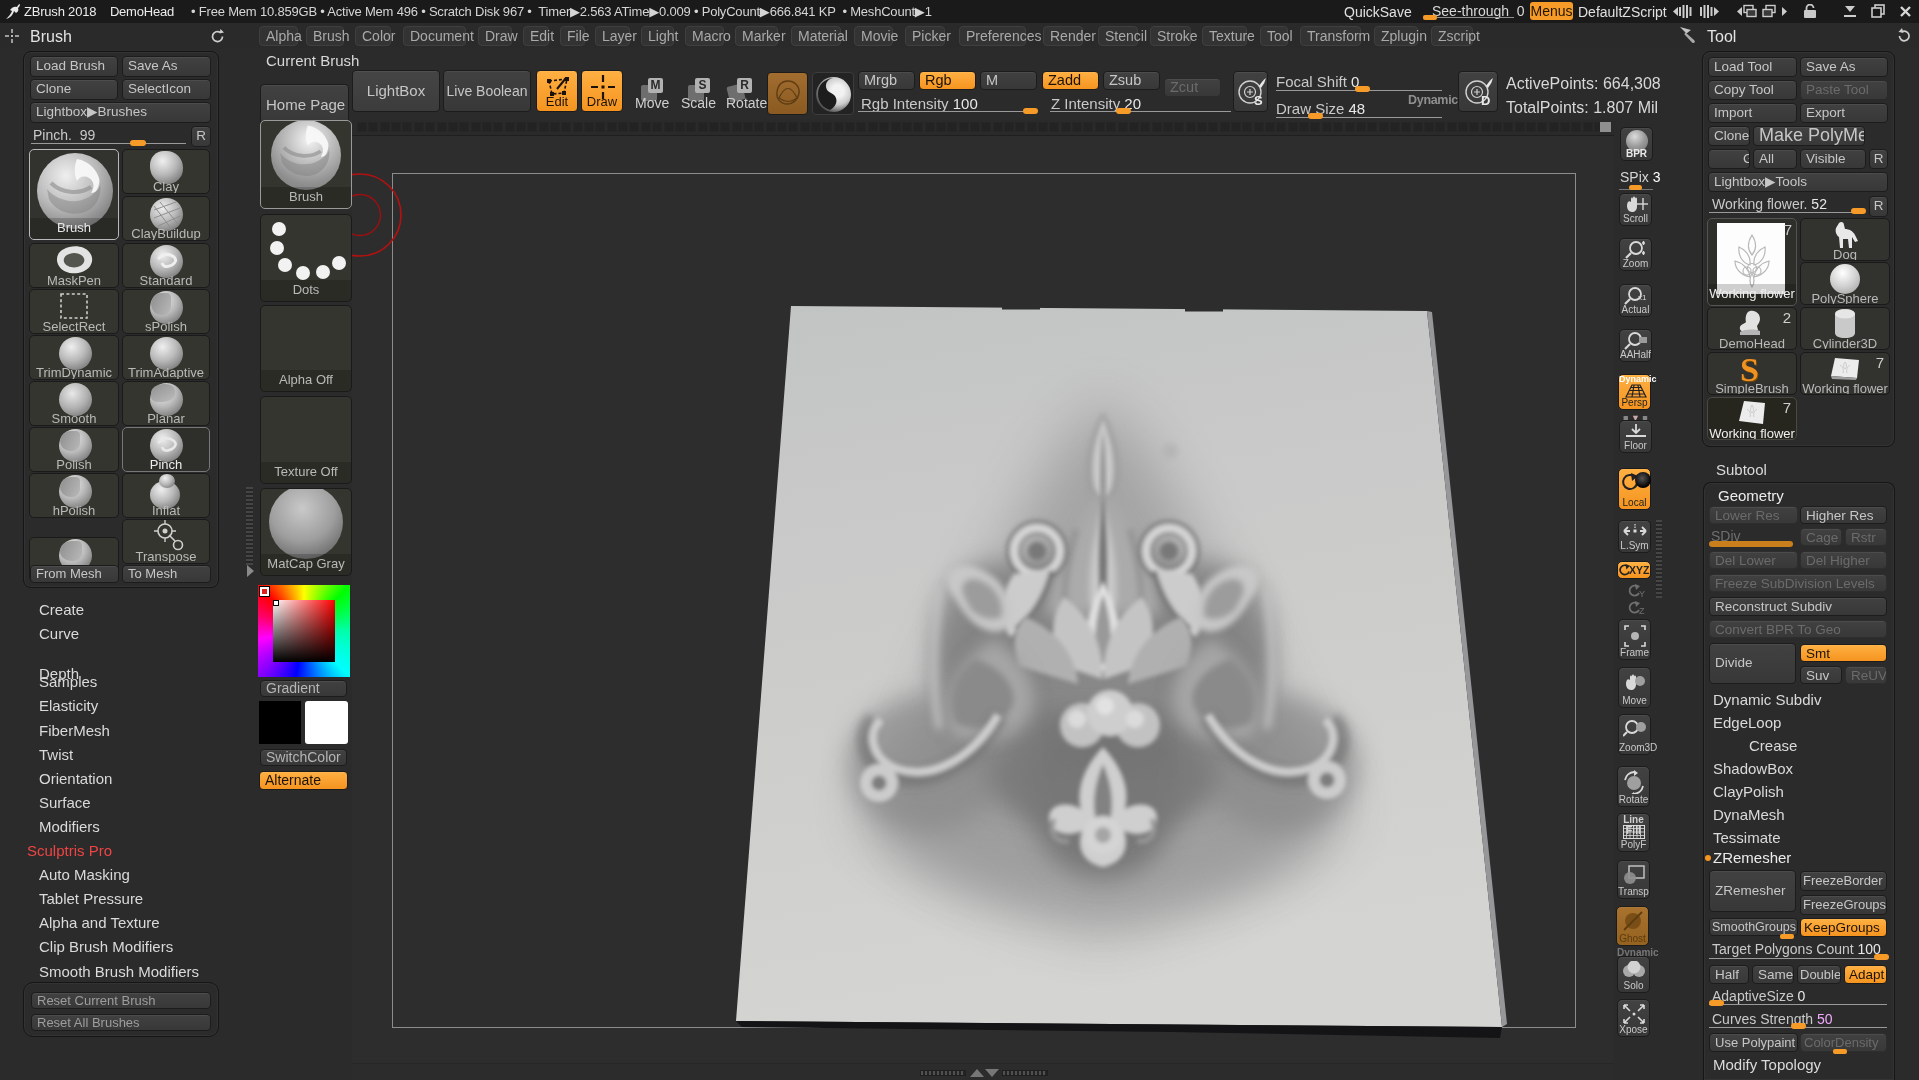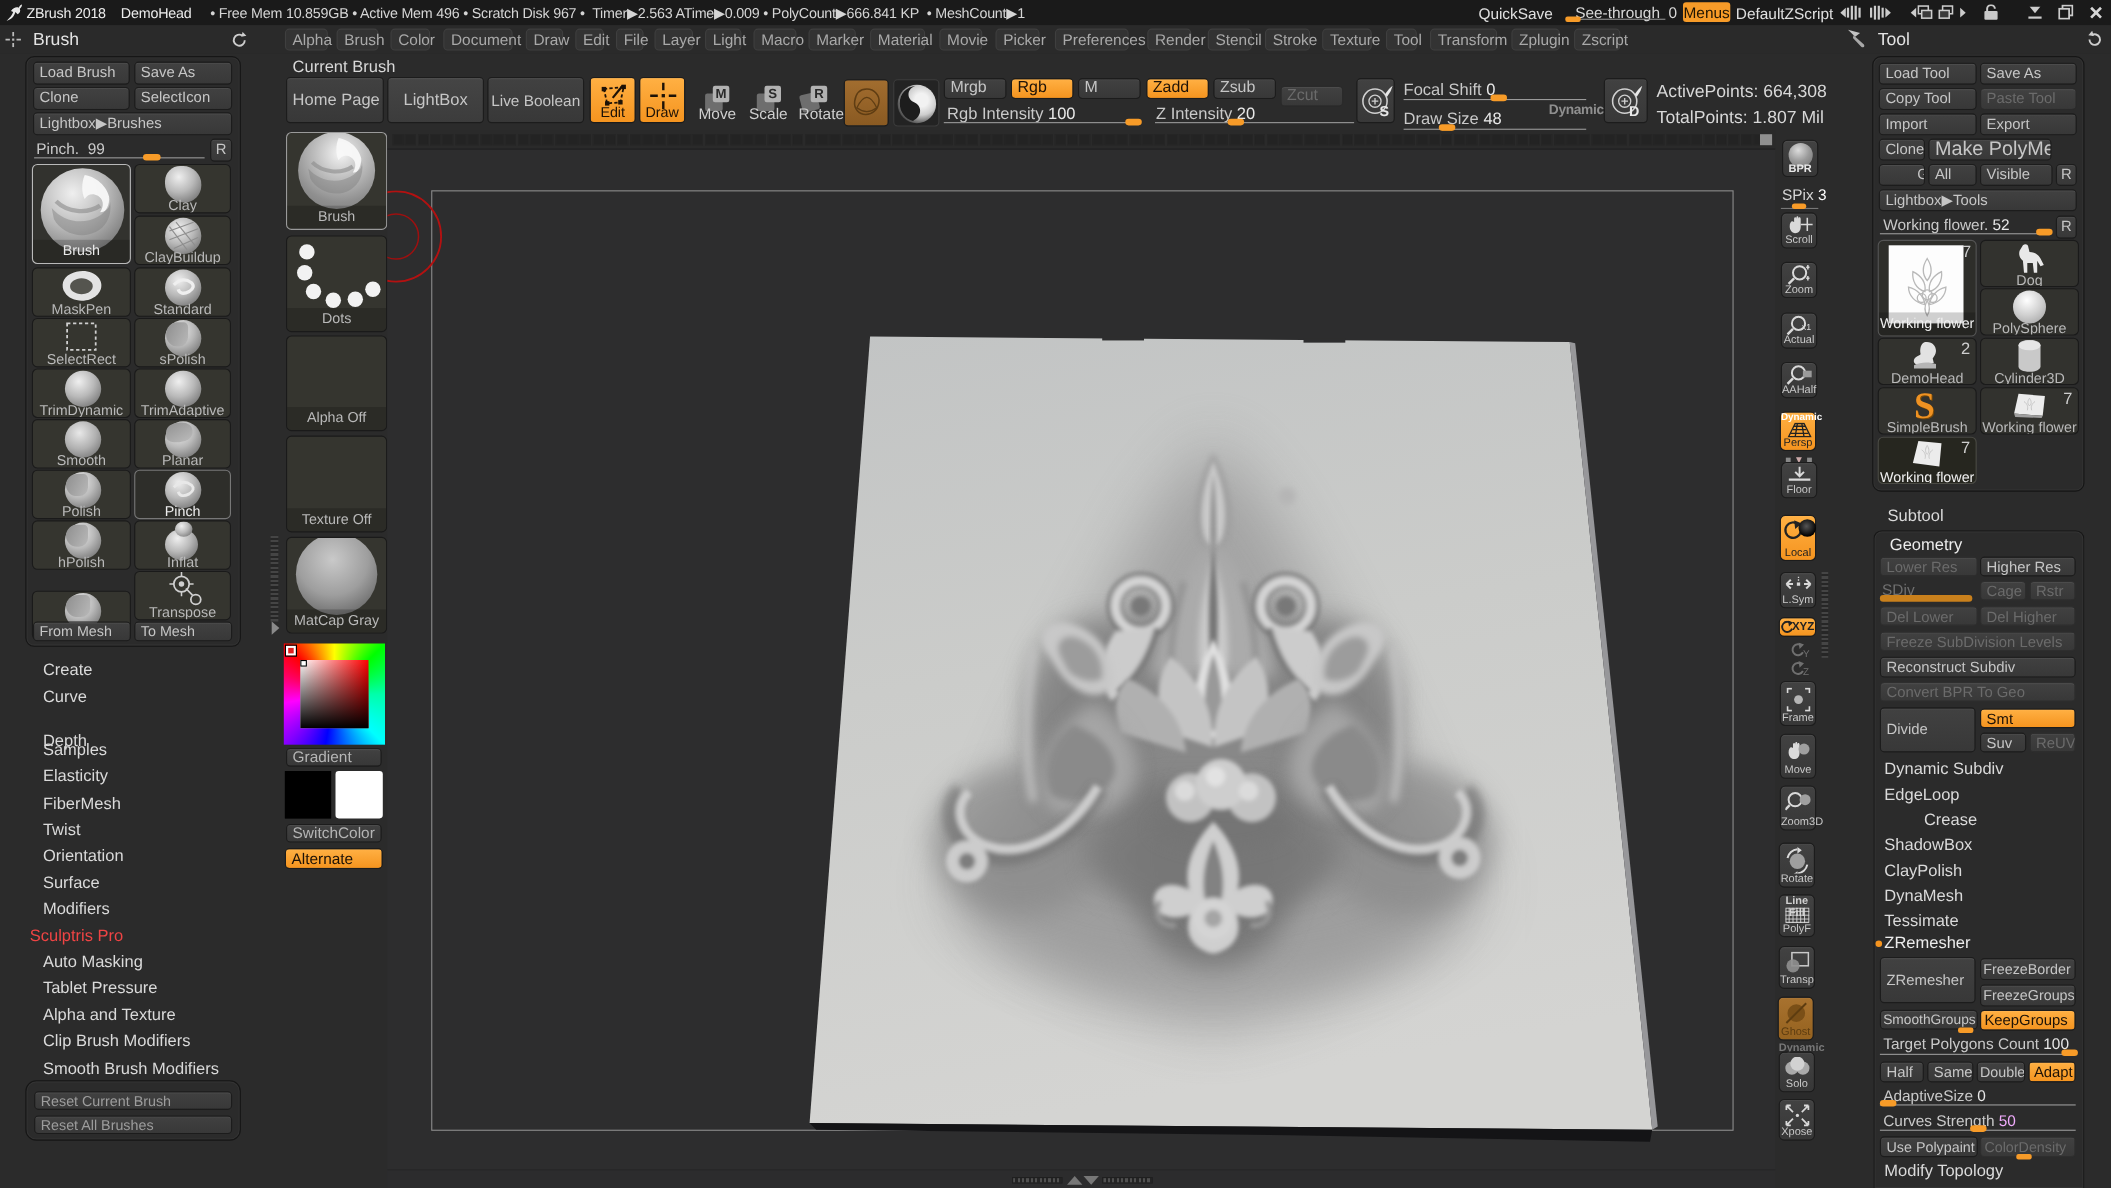--- a/index.html
+++ b/index.html
@@ -276,21 +276,21 @@
       <div class="lbl" style="left:39px;top:938.4px;font-size:15px;color:#dadada;">Clip Brush Modifiers</div>
       <div class="lbl" style="left:39px;top:962.5px;font-size:15px;color:#dadada;">Smooth Brush Modifiers</div>
     </div>
  <div class="panelbox" style="left:23px;top:982px;width:196px;height:55px;border-radius:10px;"></div>
  <div class="btn" style="left:31px;top:992px;width:180px;height:17px;font-size:13px;line-height:15px;color:#9d9d9d;">Reset Current Brush</div>
  <div class="btn" style="left:31px;top:1014px;width:180px;height:17px;font-size:13px;line-height:15px;color:#9d9d9d;">Reset All Brushes</div>
 </div>
 
 <div id="shelf">
  <div class="lbl" style="left:266px;top:52px;font-size:15px;color:#d8d8d8;">Current Brush</div>
- <div class="btn" style="left:260px;top:70px;width:89px;height:42px;font-size:15px;line-height:40px;text-align:center;">Home Page</div>
+ <div class="btn" style="left:260px;top:84px;width:89px;height:42px;font-size:15px;line-height:40px;text-align:center;">Home Page</div>
  <div class="btn" style="left:352px;top:70px;width:88px;height:42px;font-size:15px;line-height:40px;text-align:center;background:linear-gradient(#454545,#3c3c3c);">LightBox</div>
  <div class="btn" style="left:443px;top:70px;width:88px;height:42px;font-size:14px;line-height:40px;text-align:center;padding:0;">Live Boolean</div>
  <div class="btn on" style="left:536px;top:70px;width:42px;height:42px;padding:0;">
    <svg class="abs" style="left:8px;top:5px;" width="26" height="22" viewBox="0 0 26 22">
      <path d="M4 5 L22 3 L19 17 L7 18 Z" fill="none" stroke="#1d1207" stroke-width="1.6" stroke-dasharray="3 2"></path>
      <g fill="#1d1207">
           <rect x="2" y="3" width="4" height="4"></rect>
           <rect x="20" y="1" width="4" height="4"></rect>
           <rect x="17" y="15" width="4" height="4"></rect>
           <rect x="5" y="16" width="4" height="4"></rect>

